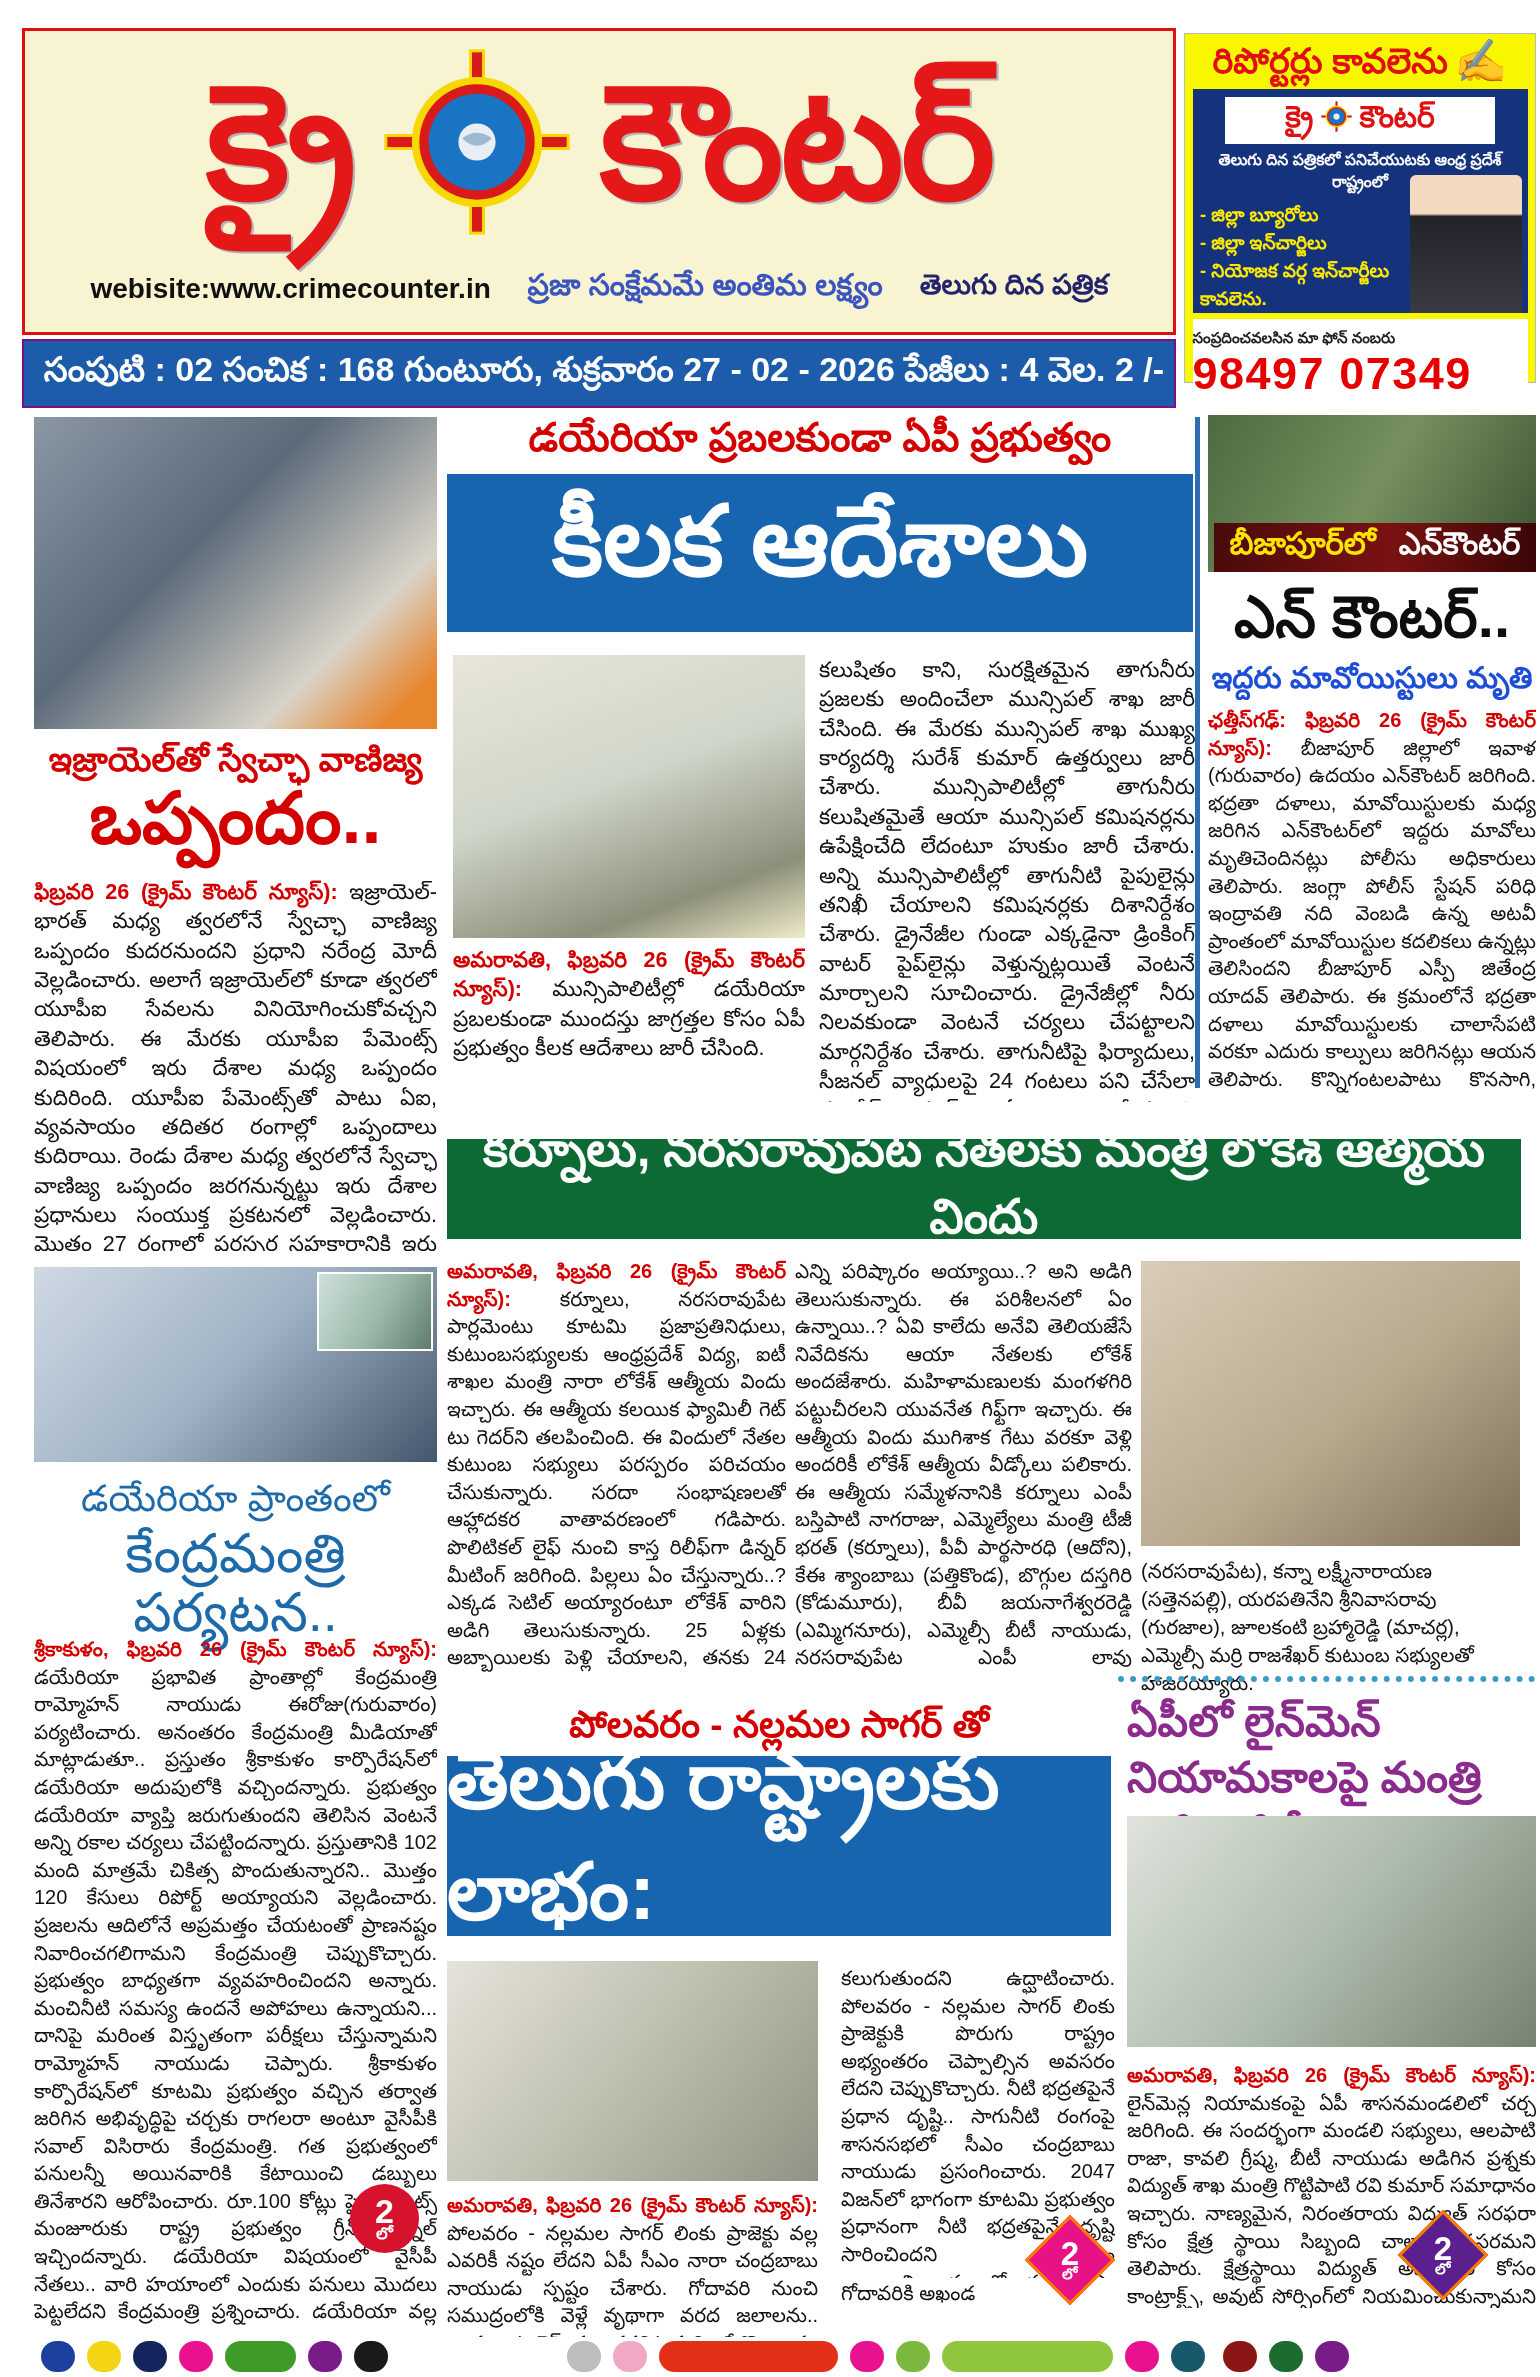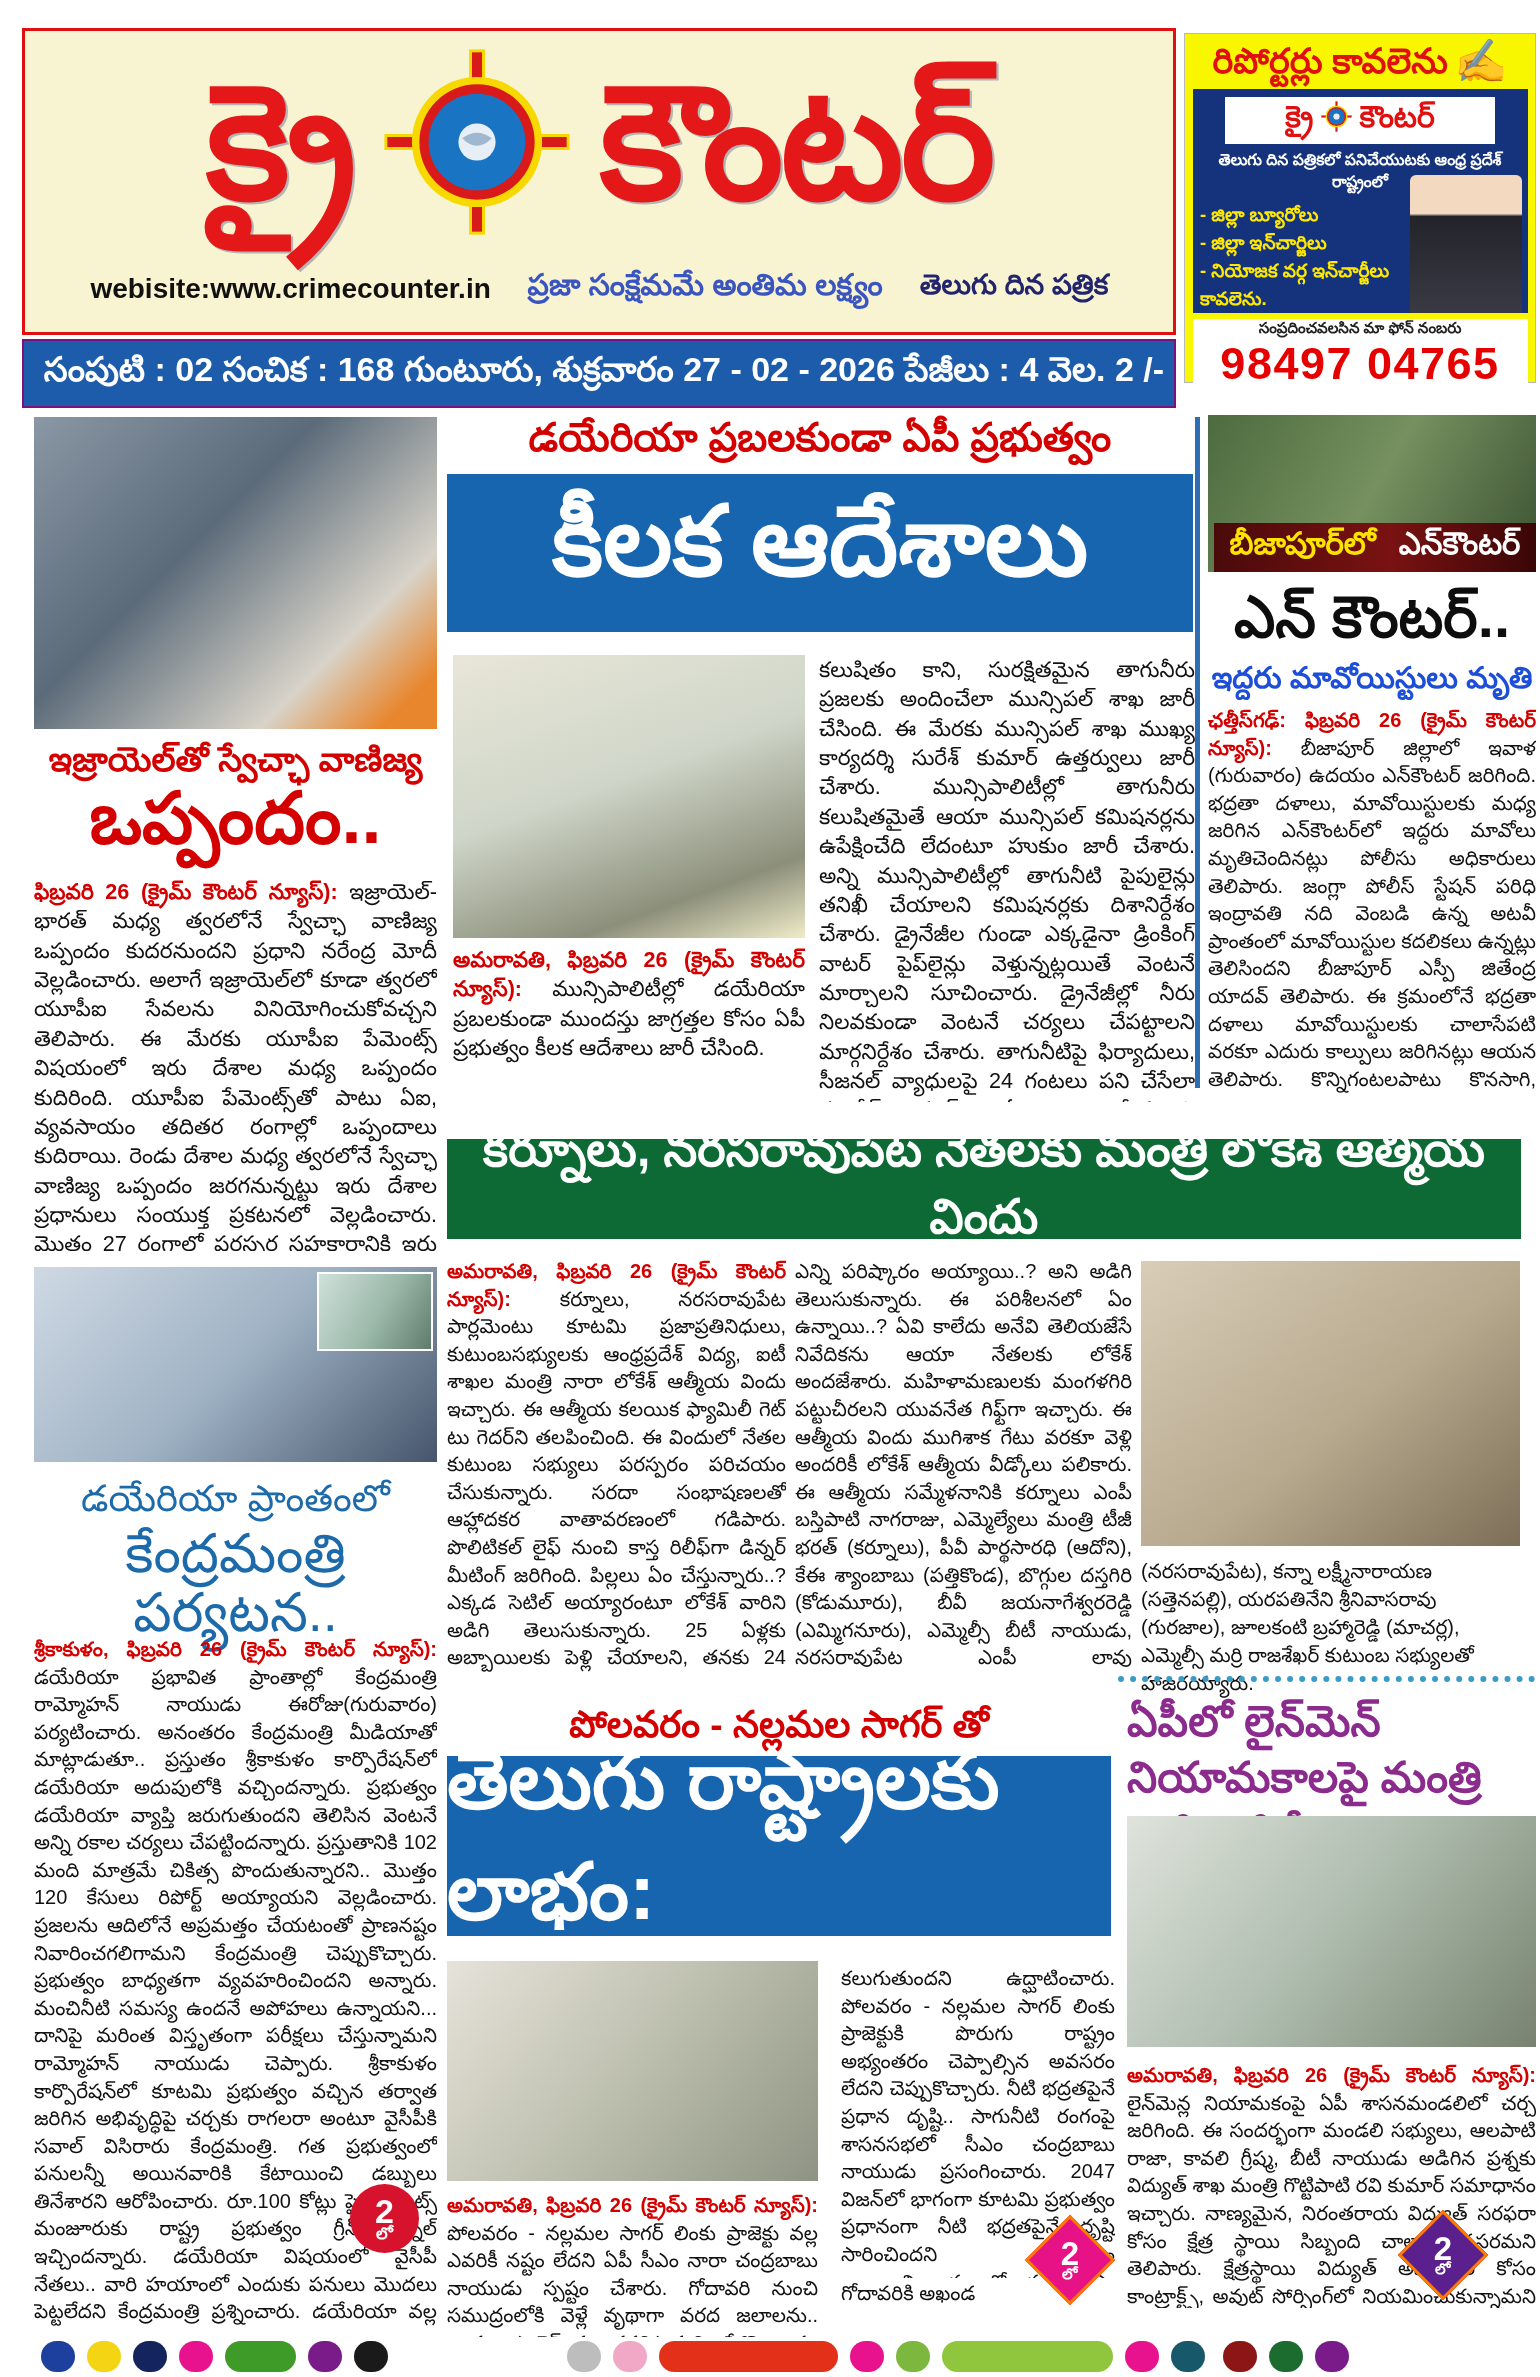--- a/index.html
+++ b/index.html
@@ -21,21 +21,21 @@
   .adbox{background:#f8f700;border:1.5px solid #b9b9b9;box-sizing:border-box;padding:6px 7.5px;}
   .ad-title{color:#e01010;font-size:35px;font-weight:bold;text-align:center;line-height:1.05;}
   .ad-pen{font-size:43px;line-height:1;}
   .ad-blue{background:#15337d;margin-top:6px;padding:7.5px;position:relative;height:224px;box-sizing:border-box;}
   .ad-brand{background:#ffffff;margin:0 25px;padding:3px 0;display:flex;align-items:center;justify-content:center;gap:7.5px;}
   .ad-brand span{color:#e01010;font-weight:bold;font-size:30px;}
   .ad-line{color:#ffffff;font-size:15.7px;text-align:center;margin-top:7.5px;font-weight:bold;}
   .ad-points{color:#ffe900;font-weight:bold;font-size:18.6px;line-height:1.5;margin-top:6px;width:62%;}
   .promoter{position:absolute;right:6px;bottom:0;width:112px;height:138px;border-radius:6px 6px 0 0;
             background:linear-gradient(180deg,#f2d9c0 0%,#f2d9c0 28%,#23232a 30%,#3a3a44 100%);}
-  .ad-contact{background:#ffffff;margin-top:6px;text-align:center;padding:0 0 6px;}
+  .ad-contact{background:#ffffff;margin-top:6px;text-align:left;padding:10px 0 6px;}
   .ad-contact-label{font-size:15px;color:#222;font-weight:bold;}
   .ad-phone{color:#e60000;font-weight:bold;font-size:45px;letter-spacing:1.5px;line-height:1.05;}
   
   .datebar{background:#1d5cab;border:2.2px solid #7d107d;box-sizing:border-box;color:#fff;
            font-size:34px;font-weight:bold;display:flex;align-items:center;padding-left:19.4px;}
   
   .photo{box-sizing:border-box;}
   
   .kicker-red{color:#d40000;font-weight:bold;}
   .head-red{color:#d40000;font-weight:bold;}
@@ -122,21 +122,21 @@
       <div class="ad-line">తెలుగు దిన పత్రికలో పనిచేయుటకు ఆంధ్ర ప్రదేశ్ రాష్ట్రంలో</div>
       <div class="ad-points">
         <div>- జిల్లా బ్యూరోలు</div>
         <div>- జిల్లా ఇన్‌చార్జిలు</div>
         <div>- నియోజక వర్గ ఇన్‌చార్జీలు కావలెను.</div>
       </div>
       <div class="promoter"></div>
     </div>
     <div class="ad-contact">
       <div class="ad-contact-label">సంప్రదించవలసిన మా ఫోన్ నంబరు</div>
-      <div class="ad-phone">98497 04765</div>
+      <div class="ad-phone">98497 07349</div>
     </div>
   </div>
 
   <div class="abs datebar" style="left:22.4px;top:339px;width:1154px;height:69px;">
     <span>సంపుటి : 02  సంచిక : 168  గుంటూరు, శుక్రవారం   27 - 02 - 2026   పేజీలు : 4   వెల. 2 /-</span>
   </div>
 
   <div class="abs photo" style="left:34px;top:417px;width:403px;height:312px;background:linear-gradient(135deg,#8a97a5,#5b6b7a 40%,#d8d3c8 75%,#e8862e 92%);"></div>
   <div class="abs kicker-red center" style="left:34px;top:740px;width:403px;font-size:34px;">ఇజ్రాయెల్‌తో స్వేచ్ఛా వాణిజ్య</div>
   <div class="abs head-red center" style="left:34px;top:781px;width:403px;font-size:72px;line-height:1.05;">ఒప్పందం..</div>

